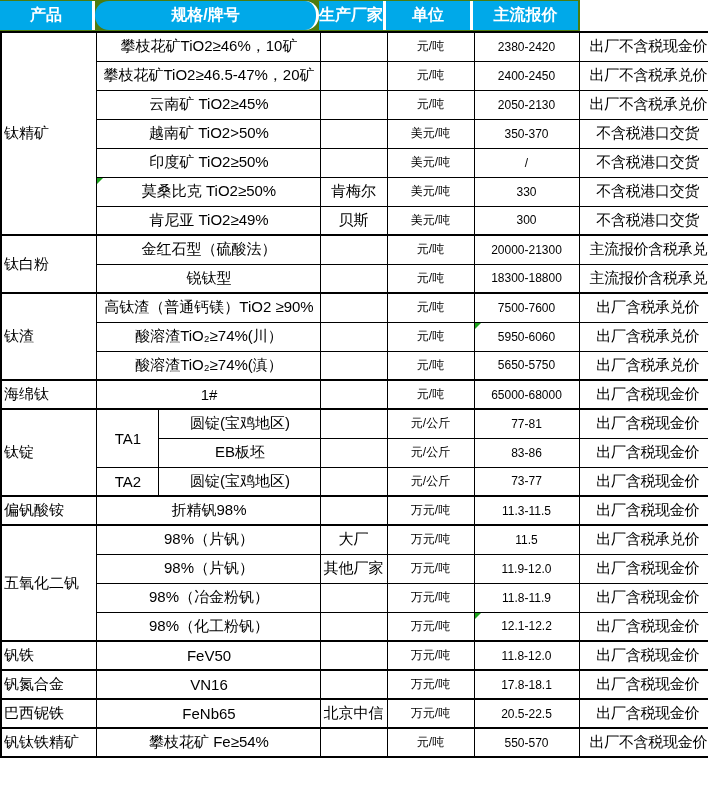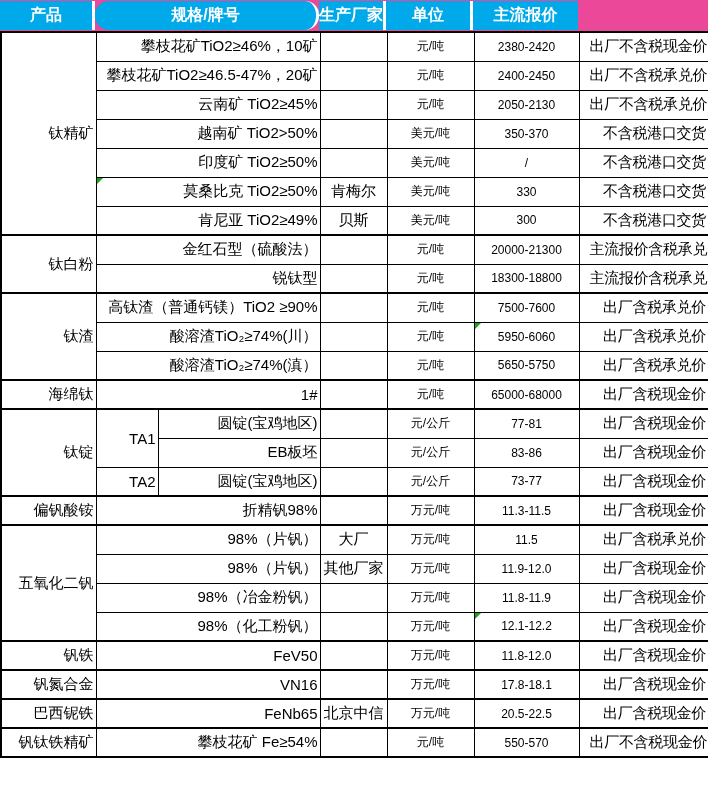--- a/index.html
+++ b/index.html
@@ -4,45 +4,45 @@
 <style>
   html,body { margin:0; padding:0; }
   body {
     width:708px; height:809px; background:#ffffff;
     font-family:"Liberation Sans", sans-serif;
     color:#000;
   }
   .sheet { position:relative; width:708px; }
 
   
-  .hdr { display:flex; width:708px; height:31px; background:#ec4899; }
+  .hdr { display:flex; width:580px; height:31px; background:#4d7c0f; }
   .hcell {
     box-sizing:border-box; height:29px; margin-top:1px;
     background:#00a9e9; color:#ffffff; font-weight:bold; font-size:16px;
     display:flex; align-items:center; justify-content:center;
     border-right:3px solid #ffffff;
   }
   .hcell:last-child { border-right:none; }
   .w-product{width:95px;} .w-spec{width:224px;border-radius:14px;} .w-mfr{width:67px;}
   .w-unit{width:87px;} .w-price{width:105px;} .w-note{width:130px;}
 
   
   table { border-collapse:collapse; table-layout:fixed; width:708px; }
   table { border:2px solid #000; }
   td {
     box-sizing:border-box; height:29px; overflow:hidden; white-space:nowrap;
     border:1px solid #000; border-top:1px solid #5a5a5a;
     font-size:15px; padding:0 2px; vertical-align:middle; background:#fff;
   }
   tr.gs > td { border-top:2px solid #000; }
   td.c { text-align:center; }
-  td.l { text-align:right; padding-left:4px; }
-  td.product { text-align:right; font-size:15px; }
+  td.l { text-align:center; padding-left:4px; }
+  td.product { text-align:left; font-size:15px; }
   td.price, td.unit { font-size:12px; }
-  td.note { text-align:right; padding-left:10px; letter-spacing:-0.3px; }
+  td.note { text-align:center; padding-left:10px; letter-spacing:-0.3px; }
   td.rel { position:relative; }
 
   
   .tri {
     position:absolute; left:0; top:0; width:0; height:0;
     border-top:6px solid #1ca21c; border-right:6px solid transparent;
   }
 </style>
 </head>
 <body>

